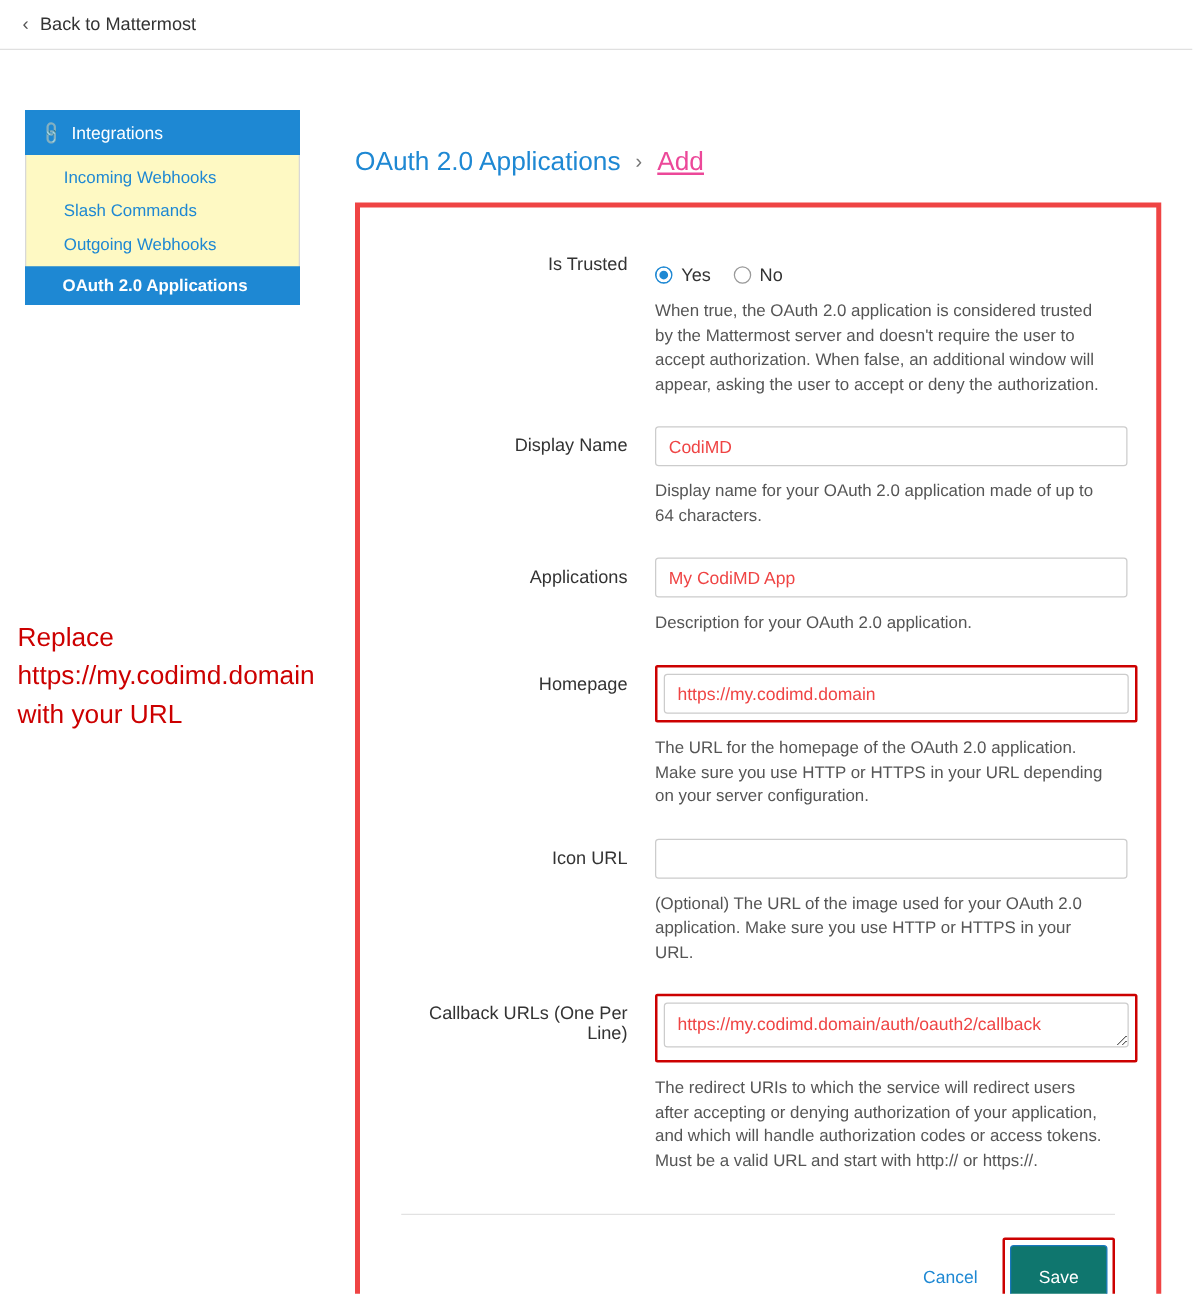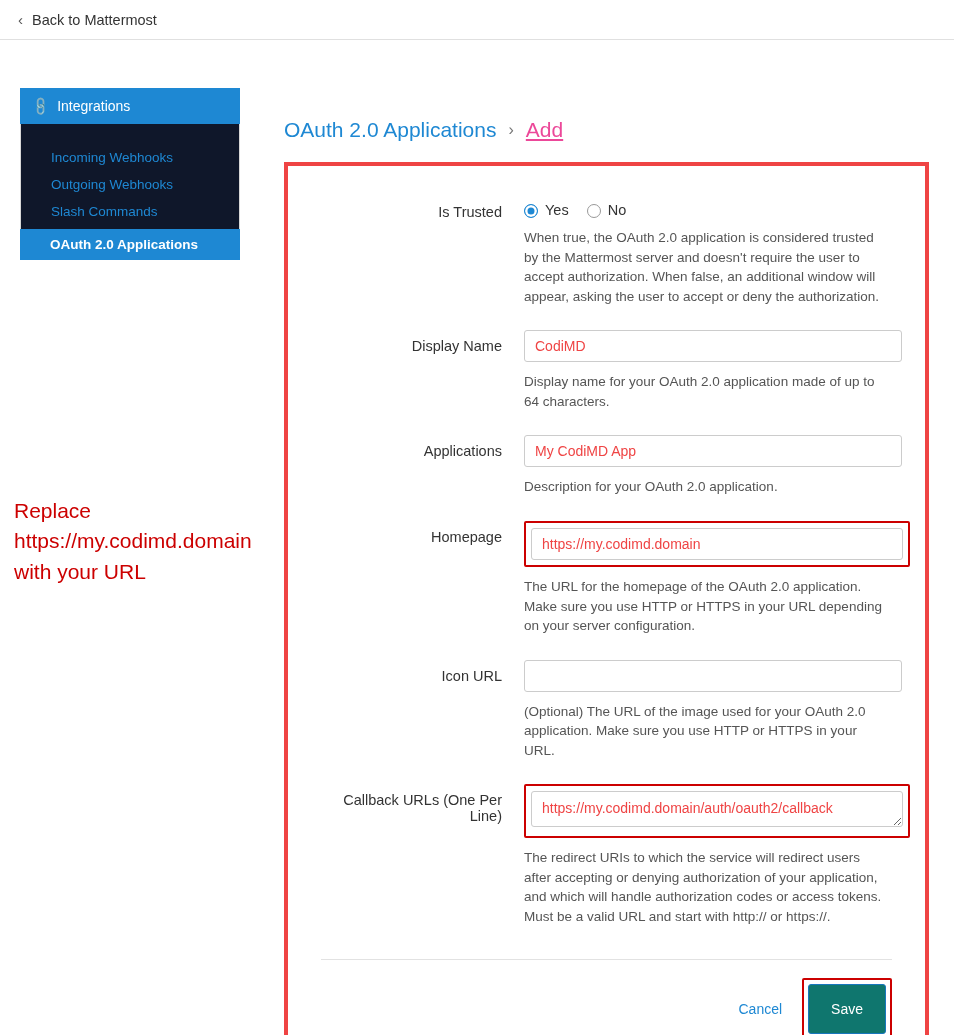--- a/index.html
+++ b/index.html
@@ -61,22 +61,22 @@
     border: 1px solid #1e88d3;
   }
   .sb-header .lnk-icon {
     font-size: 13px;
     transform: rotate(-45deg);
     display: inline-block;
   }
   .sb-list {
     border: 1px solid #d8d8d8;
     border-top: none;
-    background: #0f172a;
-    padding: 20px 0 4px 0;
+    background: #fef9c3;
+    padding: 4px 0 4px 0;
   }
   .sb-item {
     font-size: 13.5px;
     color: #1e88d3;
     padding: 6px 12px 6px 30px;
     cursor: pointer;
     white-space: nowrap;
   }
   .sb-item.active {
     background: #1e88d3;
@@ -145,24 +145,25 @@
   }
 
   .radio-row {
     display: flex;
     align-items: center;
     gap: 18px;
     padding-top: 6px;
   }
   .radio-opt {
     display: flex;
-    align-items: flex-end;
+    align-items: flex-start;
     gap: 7px;
     font-size: 14.5px;
     cursor: pointer;
+    margin-top: 11px;
   }
   .radio {
     width: 14px;
     height: 14px;
     border-radius: 50%;
     border: 1px solid #999;
     background: #fff;
     display: inline-block;
     position: relative;
   }
@@ -259,22 +260,22 @@
 
   <div class="annotation">Replace https://my.codimd.domain with your URL</div>
 
   <div class="sidebar">
     <div class="sb-header">
       <span class="lnk-icon">🔗</span>
       <span>Integrations</span>
     </div>
     <div class="sb-list">
       <div class="sb-item">Incoming Webhooks</div>
+      <div class="sb-item">Slash Commands</div>
       <div class="sb-item">Outgoing Webhooks</div>
-      <div class="sb-item">Slash Commands</div>
       <div class="sb-item active">OAuth 2.0 Applications</div>
     </div>
   </div>
 
   <div class="main">
 
     <div class="breadcrumb">
       <span class="crumb-link">OAuth 2.0 Applications</span>
       <span class="crumb-sep">›</span>
       <span class="crumb-current">Add</span>

